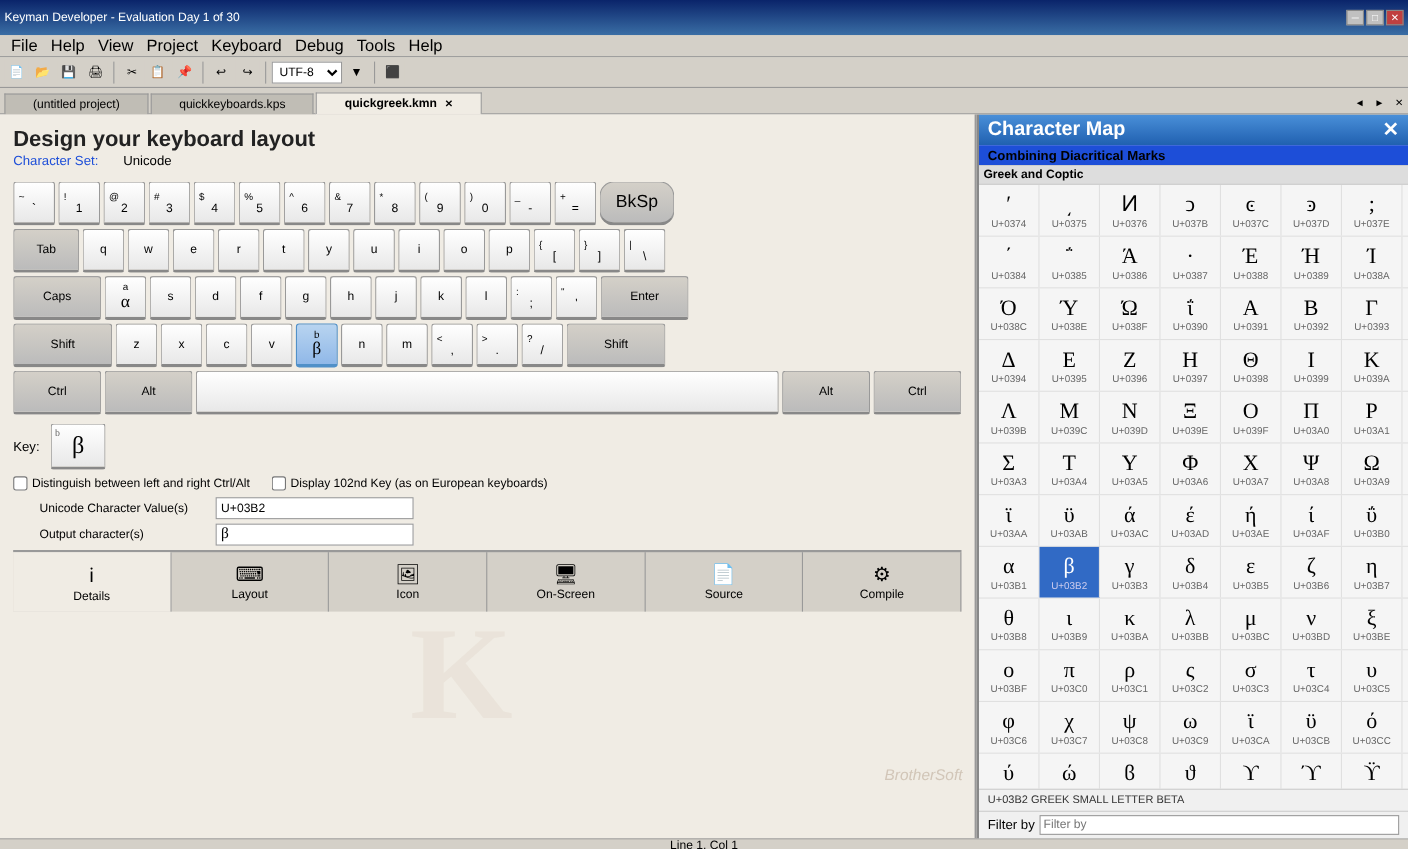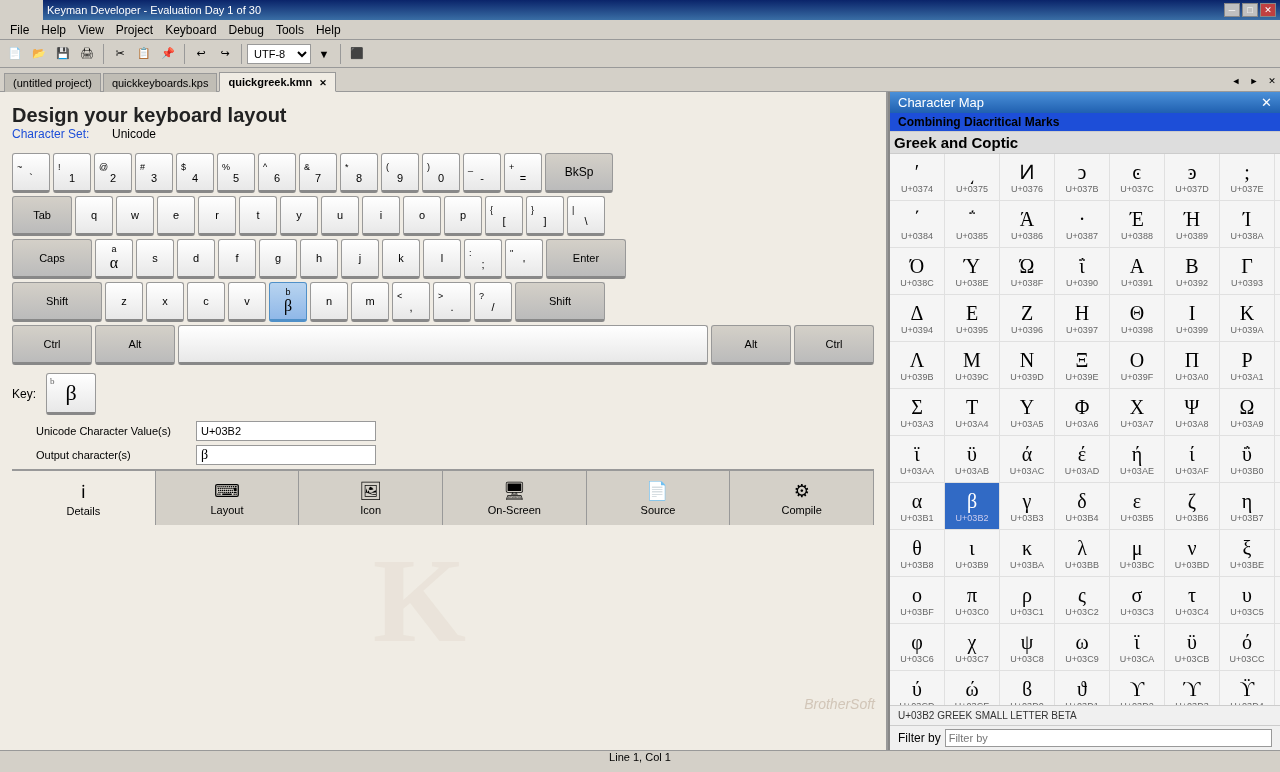--- a/index.html
+++ b/index.html
@@ -2,47 +2,46 @@
 <html><head>
   <meta charset="utf-8">
   <style>
     * { box-sizing: border-box; margin: 0; padding: 0; }
     body { font-family: 'Segoe UI', Tahoma, sans-serif; font-size: 12px; background: #d4d0c8; overflow: hidden; }
 
     
     #titlebar {
       background: linear-gradient(to bottom, #0a246a, #3a6ea5);
       color: white;
-      height: 20px;
+      height: 32px;
       display: flex;
       align-items: center;
       justify-content: space-between;
       padding: 0 4px;
       font-size: 11px;
-      margin-left: 43px;
     }
     #titlebar-controls { display: flex; gap: 2px; }
     #titlebar-controls span {
       width: 16px; height: 14px; background: #c0c0c0; border: 1px solid #888;
       display: inline-flex; align-items: center; justify-content: center; font-size: 9px; cursor: pointer;
     }
 
     
     #menubar {
       background: #d4d0c8;
       height: 20px;
       display: flex;
       align-items: center;
       padding: 0 4px;
       border-bottom: 1px solid #999;
     }
     #menubar span {
       padding: 14px 6px;
       cursor: pointer;
-      font-size: 12px;
+      font-size: 15px;
     }
 
     
     #toolbar {
       background: #d4d0c8;
       height: 28px;
       display: flex;
       align-items: center;
       padding: 2px 4px;
       gap: 2px;
@@ -64,21 +63,21 @@
     #tabbar {
       background: #d4d0c8;
       height: 24px;
       display: flex;
       align-items: flex-end;
       padding-left: 4px;
       border-bottom: 1px solid #999;
       position: relative;
     }
     .tab {
-      padding: 3px 8px;
+      padding: 3px 25px;
       border: 1px solid #999;
       border-bottom: none;
       background: #c0bdb5;
       cursor: pointer;
       font-size: 11px;
       margin-right: 2px;
       position: relative;
       top: 1px;
     }
     .tab.active {
@@ -209,37 +208,37 @@
       width: 392px;
       background: #f5f5f5;
       border-left: 2px solid #888;
       display: flex;
       flex-direction: column;
     }
     #charmap-title {
       background: linear-gradient(to bottom, #4a90d9, #2060b0);
       color: white;
       padding: 3px 8px;
-      font-size: 13px;
-      font-weight: normal;
+      font-size: 18px;
+      font-weight: bold;
       display: flex;
       justify-content: space-between;
-      align-items: center;
+      align-items: flex-start;
     }
     #charmap-section-title {
       background: #1d4ed8;
       padding: 2px 8px;
       font-size: 12px;
       font-weight: bold;
       border-bottom: 1px solid #ccc;
     }
     #charmap-grid-header {
       background: #ddd;
       padding: 2px 4px;
-      font-size: 15px;
+      font-size: 11px;
       font-weight: bold;
       border-bottom: 1px solid #ccc;
     }
     #charmap-grid {
       flex: 1;
       overflow-y: auto;
       overflow-x: hidden;
     }
     .charmap-row {
       display: flex;
@@ -430,21 +429,21 @@
             <span>0</span>
           </div>
         <div class="key">
             <span class="key-top">_</span>
             <span>-</span>
           </div>
         <div class="key">
             <span class="key-top">+</span>
             <span>=</span>
           </div>
-        <div class="key gray wide" style="min-width:68px;font-size:12px;">BkSp</div>
+        <div class="key gray wide" style="min-width:68px;font-size:16px;border-radius:13px;">BkSp</div>
       </div>
 
       <div class="key-row">
         <div class="key gray wide">Tab</div>
         <div class="key">q</div>
         <div class="key">w</div>
         <div class="key">e</div>
         <div class="key">r</div>
         <div class="key">t</div>
         <div class="key">y</div>
@@ -528,20 +527,30 @@
     </div>
 
     <div id="key-info">
       <span class="key-label">Key:</span>
       <div class="key-preview">
         <span class="key-preview-small">b</span>
         <span>β</span>
       </div>
     </div>
 
+    <div id="checkboxes">
+      <label class="checkbox-item">
+        <input type="checkbox" style="">
+        <span>Distinguish between left and right Ctrl/Alt</span>
+      </label>
+      <label class="checkbox-item">
+        <input type="checkbox" style="">
+        <span>Display 102nd Key (as on European keyboards)</span>
+      </label>
+    </div>
 
     <div id="unicode-fields">
       <div class="field-row">
         <span class="field-label">Unicode Character Value(s)</span>
         <input class="field-input" value="U+03B2" style="">
       </div>
       <div class="field-row">
         <span class="field-label">Output character(s)</span>
         <input class="field-input" value="β" style="font-family: serif; font-size: 14px;">
       </div>

